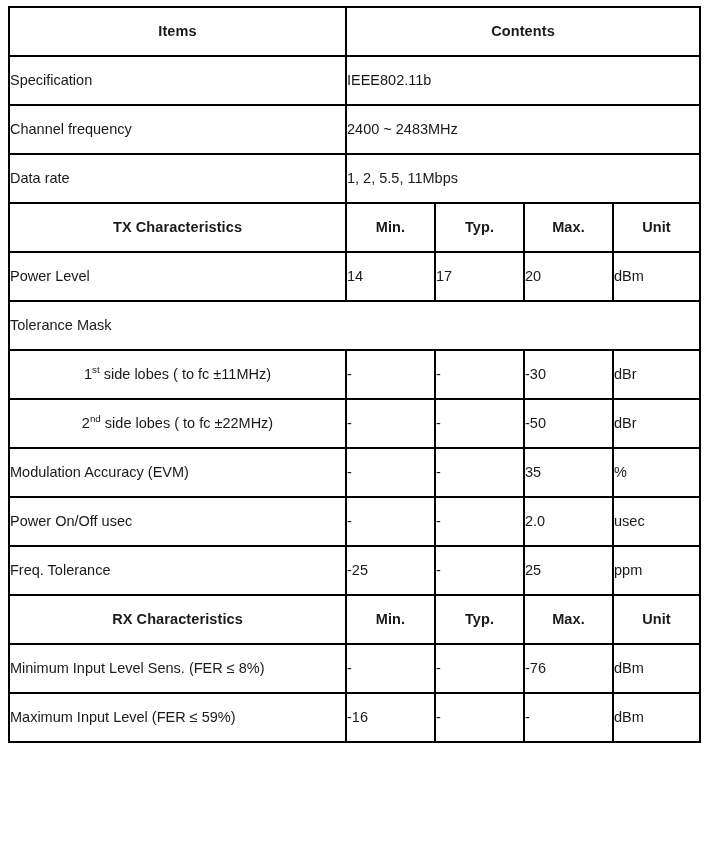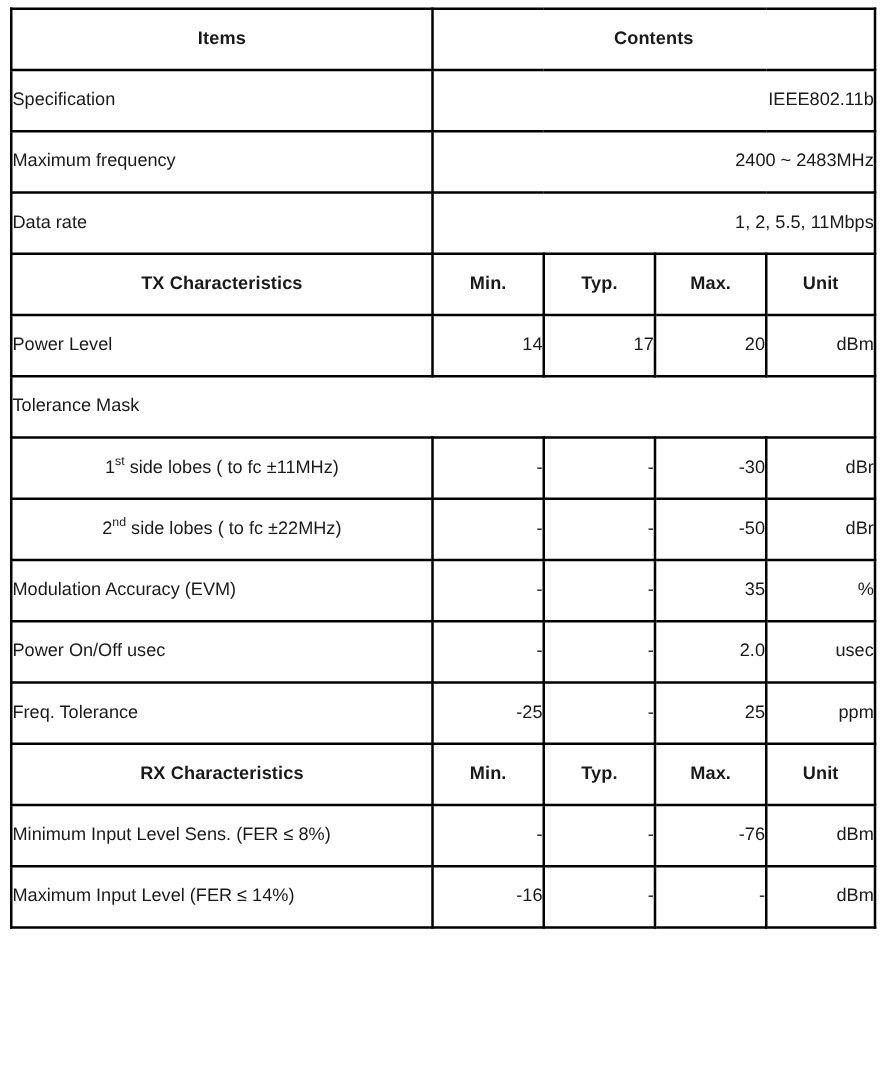--- a/index.html
+++ b/index.html
@@ -56,21 +56,21 @@
   }
   td.label {
     text-align: left;
     padding-left: 14px;
   }
   td.label-indent {
     text-align: center;
     padding-left: 0;
   }
   td.val {
-    text-align: right;
+    text-align: left;
   }
   td.full {
     text-align: left;
     padding-left: 14px;
   }
   sup {
     font-size: 0.68em;
     vertical-align: super;
     line-height: 0;
   }
@@ -92,21 +92,21 @@
       <tr>
         <td class="head">Items</td>
         <td class="head" colspan="4">Contents</td>
       </tr>
 
       <tr>
         <td class="label">Specification</td>
         <td class="val" colspan="4">IEEE802.11b</td>
       </tr>
       <tr>
-        <td class="label">Maximum frequency</td>
+        <td class="label">Channel frequency</td>
         <td class="val" colspan="4">2400 ~ 2483MHz</td>
       </tr>
       <tr>
         <td class="label">Data rate</td>
         <td class="val" colspan="4">1, 2, 5.5, 11Mbps</td>
       </tr>
 
       <tr>
         <td class="head">TX Characteristics</td>
         <td class="head">Min.</td>
@@ -174,21 +174,21 @@
       </tr>
 
       <tr>
         <td class="label">Minimum Input Level Sens. (FER ≤ 8%)</td>
         <td class="val">-</td>
         <td class="val">-</td>
         <td class="val">-76</td>
         <td class="val">dBm</td>
       </tr>
       <tr>
-        <td class="label">Maximum Input Level (FER ≤ 14%)</td>
+        <td class="label">Maximum Input Level (FER ≤ 59%)</td>
         <td class="val">-16</td>
         <td class="val">-</td>
         <td class="val">-</td>
         <td class="val">dBm</td>
       </tr>
 
     </tbody>
   </table>
 </div>
 

